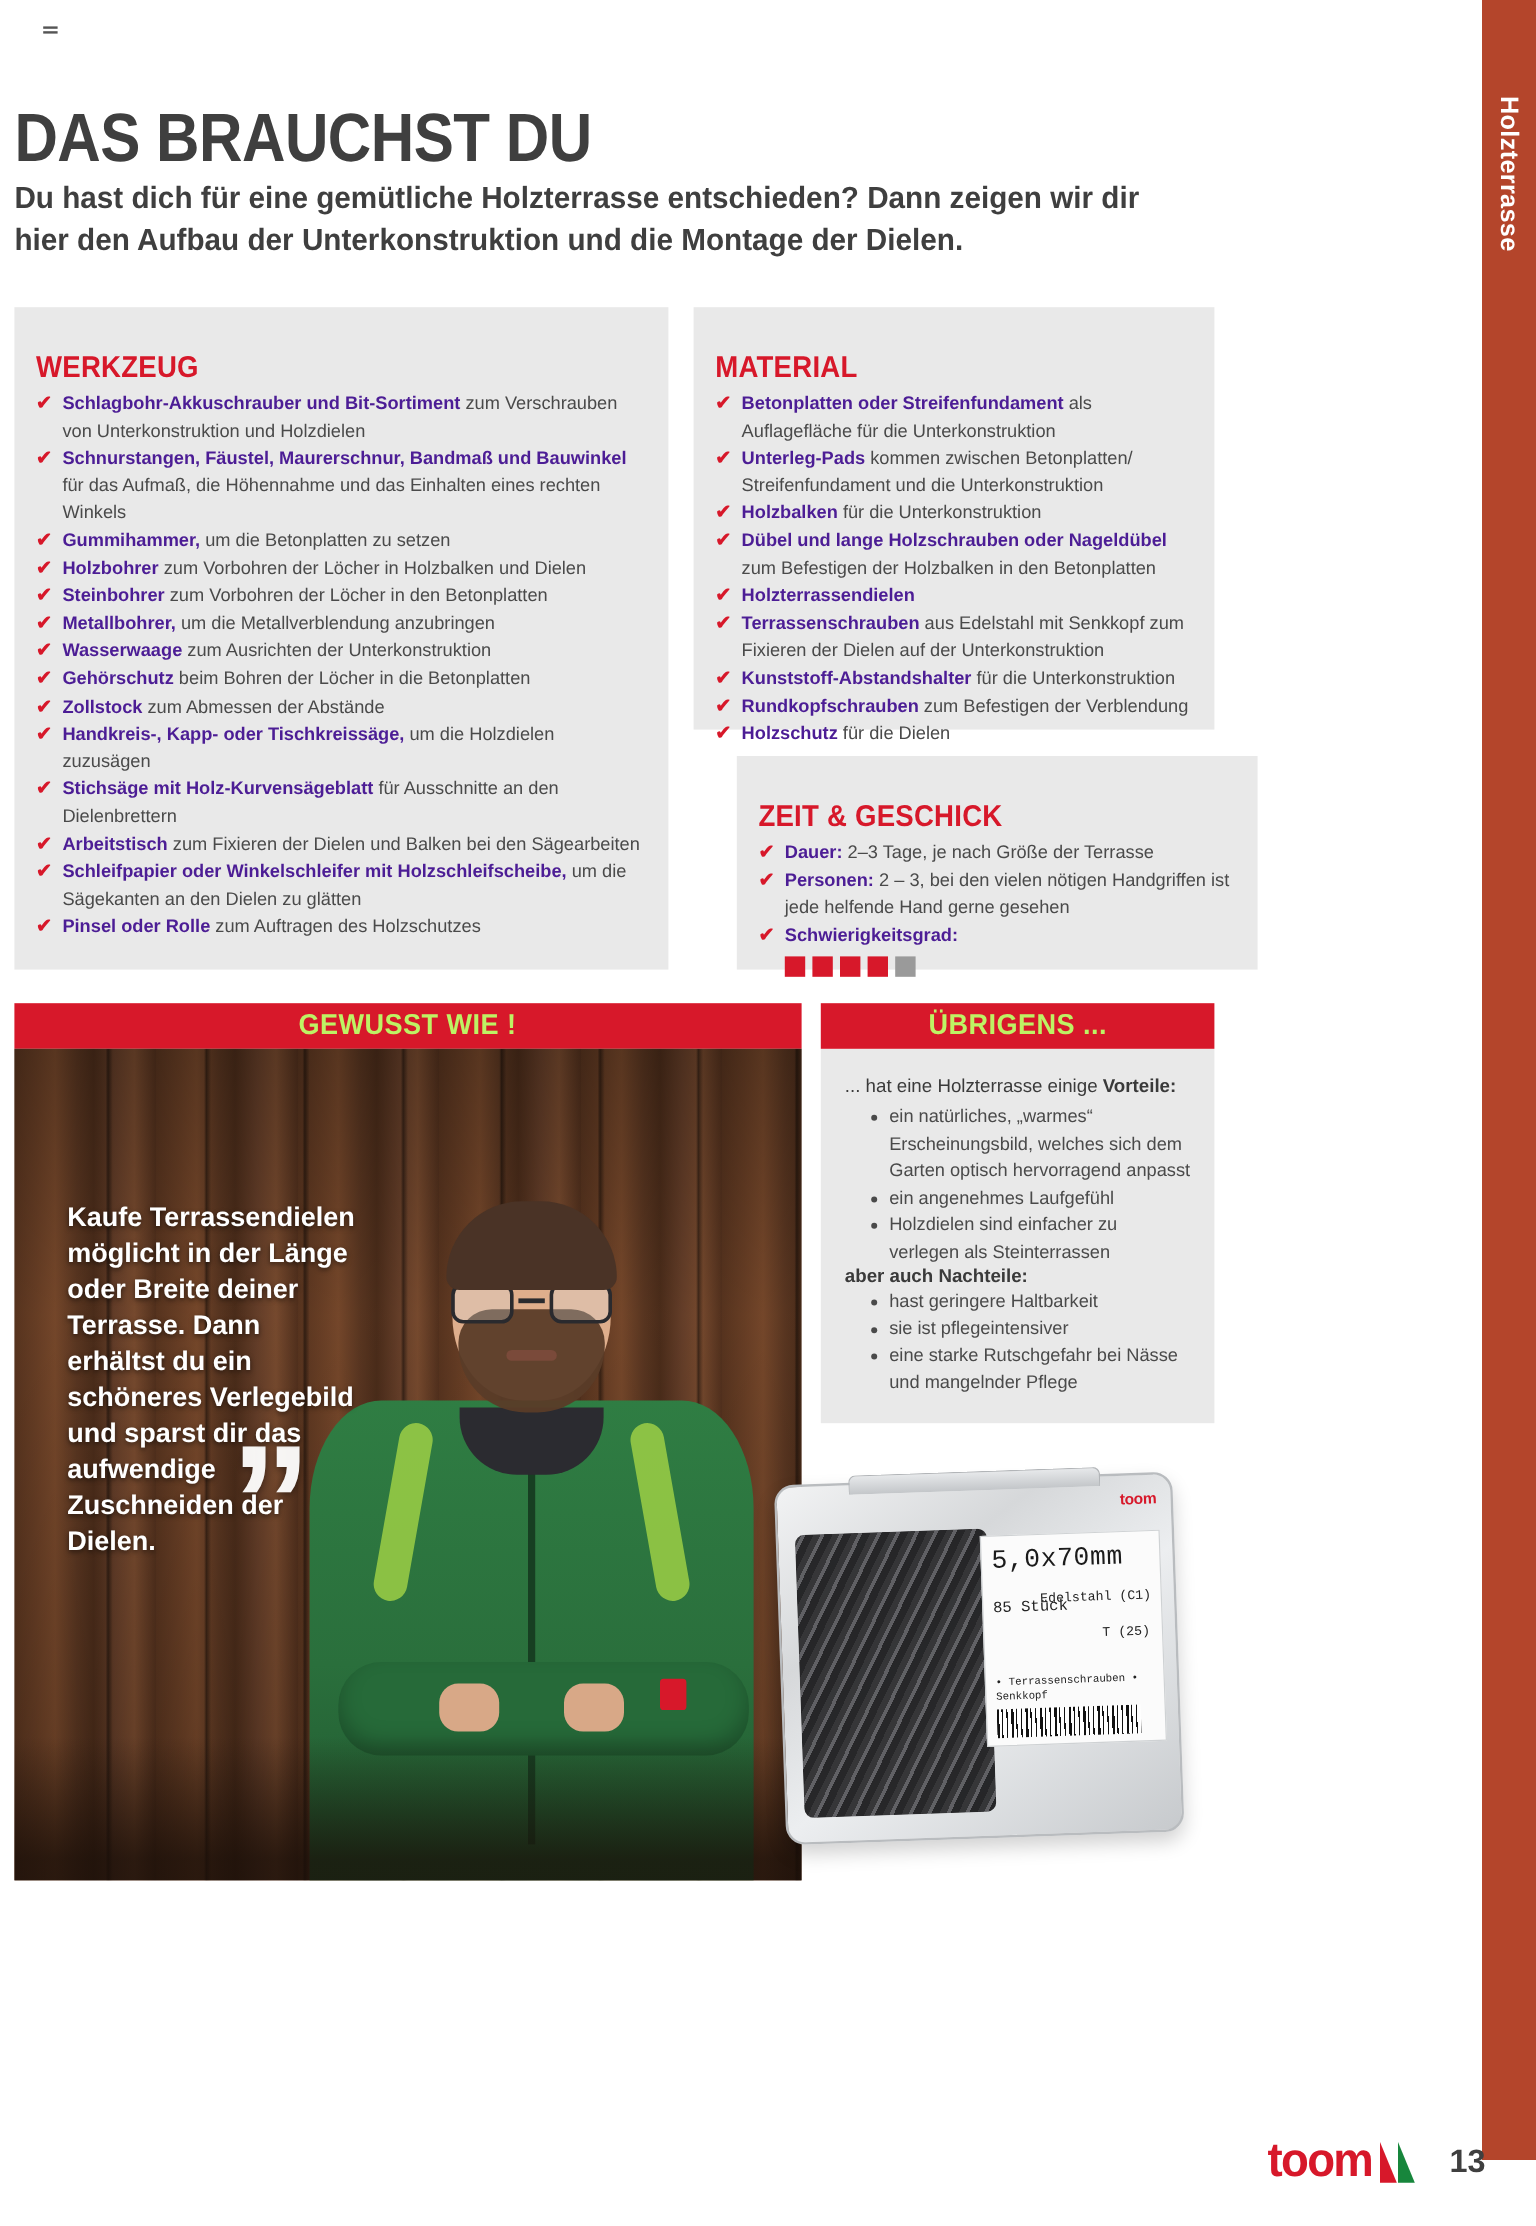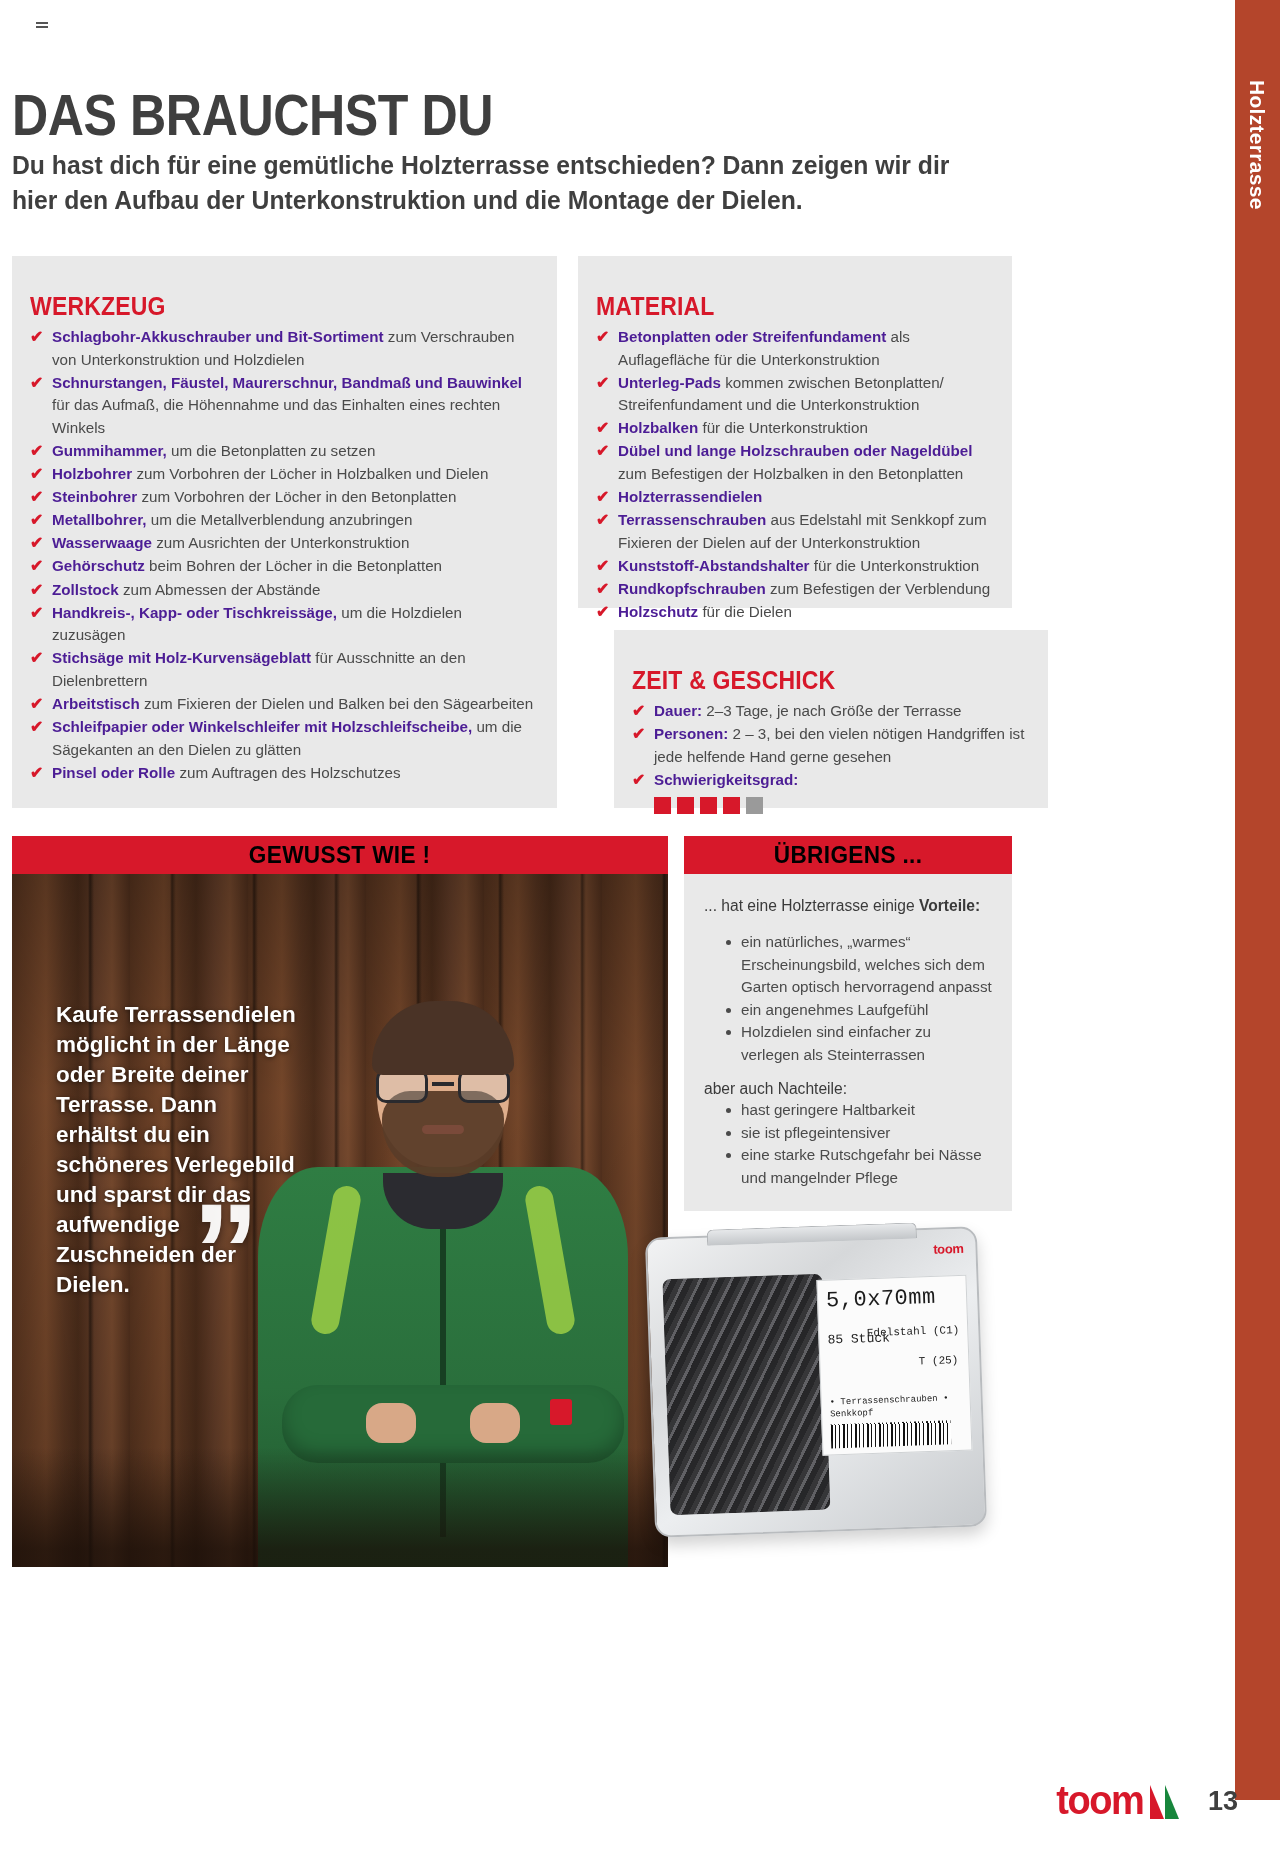--- a/index.html
+++ b/index.html
@@ -146,21 +146,21 @@
     position: absolute;
     left: 12px;
     top: 836px;
     width: 656px;
     height: 700px;
   }
   .red-banner {
     position: relative;
     height: 38px;
     background: #d7182a;
-    color: #000000;
+    color: #bef264;
     font-size: 24px;
     font-weight: bold;
     letter-spacing: 0.4px;
     display: flex;
     align-items: center;
     justify-content: center;
     transform: none;
   }
   .red-banner span { transform: scaleX(0.94); display: inline-block; }
 
@@ -300,42 +300,42 @@
   }
   .ub-body {
     background: #e9e9e9;
     padding: 20px 20px 22px 20px;
   }
   .ub-lead {
     font-size: 15.6px;
     line-height: 23px;
     color: #3a3a3a;
     font-weight: bold;
-    margin-bottom: 14px;
+    margin-bottom: 3px;
   }
   .ub-lead .thin { font-weight: normal; }
   ul.dotlist { list-style: none; margin-left: 22px; }
   ul.dotlist li {
     position: relative;
     padding-left: 15px;
     font-size: 15.2px;
     line-height: 22.5px;
     color: #4a4a4a;
   }
   ul.dotlist li::before {
     content: "";
     position: absolute; left: 0; top: 9px;
     width: 5px; height: 5px; border-radius: 50%;
     background: #4a4a4a;
   }
   .ub-sub {
     font-size: 15.6px;
-    font-weight: normal;
+    font-weight: bold;
     color: #3a3a3a;
-    margin-top: 14px;
+    margin-top: 0;
     margin-bottom: 1px;
   }
 
   
   #screwbox {
     position: absolute;
     left: 650px;
     top: 1232px;
     width: 332px;
     height: 300px;

